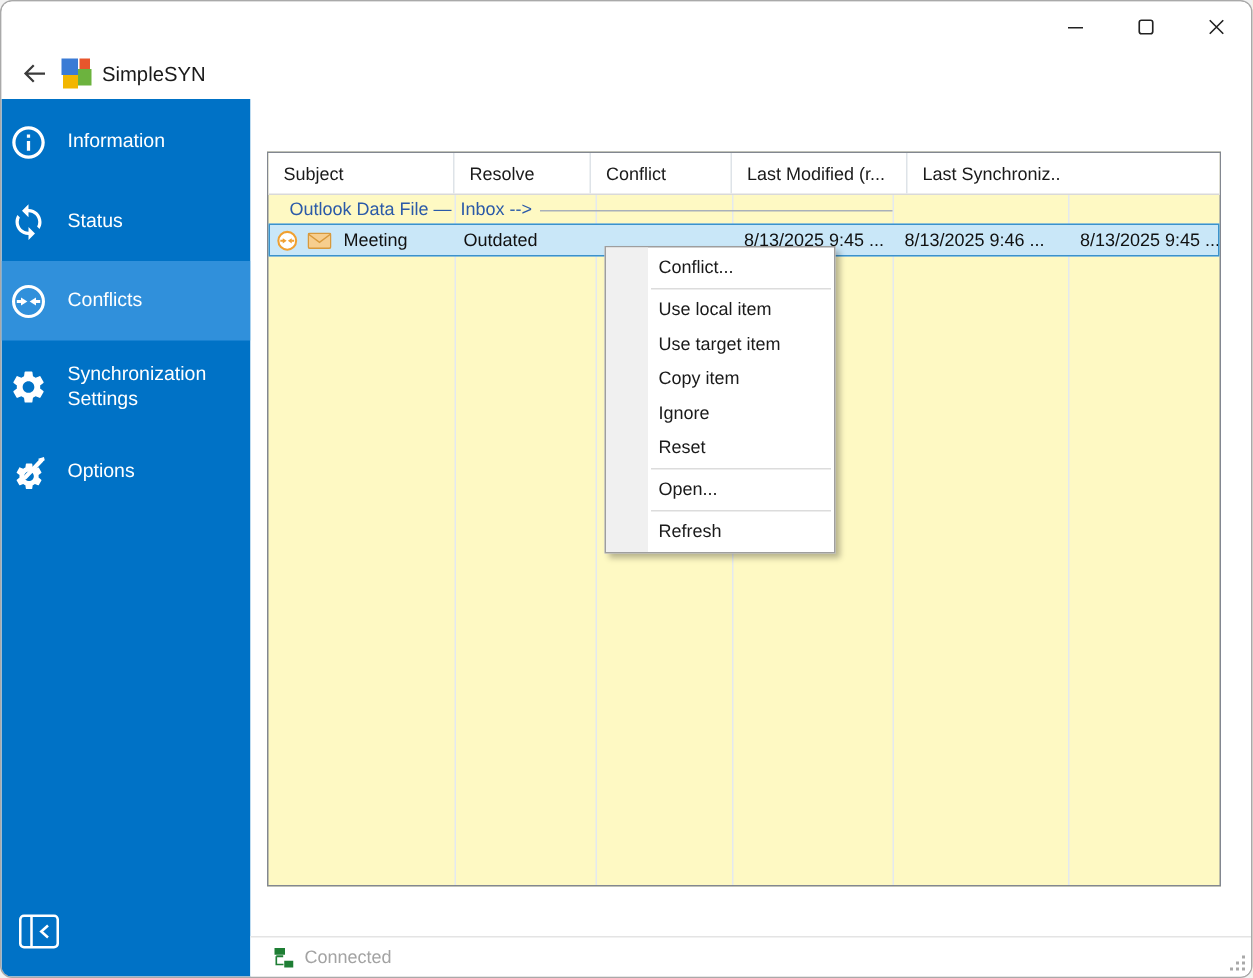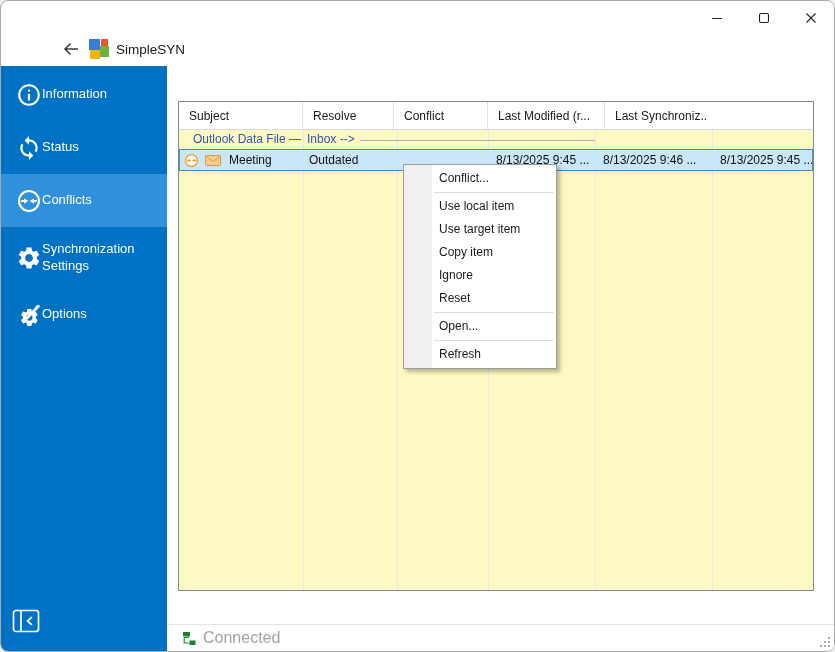--- a/index.html
+++ b/index.html
@@ -1,37 +1,37 @@
 <!DOCTYPE html>
 <html><head>
 <meta charset="utf-8">
 <style>
   * { margin:0; padding:0; box-sizing:border-box; }
   html,body { width:835px; height:652px; background:#F2F2F2; font-family:"Liberation Sans",sans-serif; }
   .window { position:absolute; left:0; top:0; width:835px; height:652px; background:#fff;
             border:1px solid #A9A9A9; border-radius:8px; overflow:hidden; }
 
   
-  .titlebar { position:absolute; top:0; left:0; right:0; height:65px; background:#fff;margin-left:48px; }
+  .titlebar { position:absolute; top:0; left:0; right:0; height:65px; background:#fff; }
   .win-controls { position:absolute; top:0; right:0; display:flex; }
   .win-btn { width:47px; height:33px; display:flex; align-items:center; justify-content:center;
              background:none; border:none; cursor:default; }
   .nav-row { position:absolute; left:10px; top:34px; height:28px; display:flex; align-items:center; }
   .back-btn { width:24px; height:24px; display:flex; align-items:center; justify-content:center; background:none; border:none; }
   .logo { position:relative; width:20px; height:20px; margin-left:6px; }
   .logo i { position:absolute; display:block; }
   .sq-orange { right:1px; top:0; width:7px; height:9px; background:#E8562C; z-index:1; }
   .sq-green  { right:0; bottom:2px; width:11px; height:11px; background:#6CB33E; z-index:2; }
   .sq-yellow { left:1px; bottom:0; width:10px; height:10px; background:#F2B600; z-index:3; }
   .sq-blue   { left:0; top:0; width:11px; height:11px; background:#3A7BD5; z-index:4; }
   .app-title { margin-left:7px; font-size:13.5px; color:#1A1A1A; }
 
   
   .sidebar { position:absolute; top:65px; left:0; width:166px; bottom:0; background:#0072C6; padding-top:2px; }
-  .side-item { display:flex; align-items:center; padding-left:15px; gap:0; color:#fff; }
+  .side-item { display:flex; align-items:center; padding-left:5px; gap:13px; color:#fff; }
   .side-item.selected { background:#3090DB; }
   .side-label { font-size:13px; line-height:1.25; width:106px; }
   .side-icon { width:26px; height:26px; flex:0 0 26px; }
   .collapse-btn { position:absolute; left:9px; bottom:13px; width:32px; height:32px; background:none; border:none; }
 
   
   .main { position:absolute; top:65px; left:166px; right:0; bottom:0; background:#fff; }
   .heading { position:absolute; left:12px; top:14px; font-size:12.5px; color:#0E7C0E; }
 
   .conflict-table { position:absolute; left:11px; top:35px; width:636px; height:490px;
@@ -60,21 +60,21 @@
   .context-menu { position:absolute; left:236px; top:98px; width:154px; background:#FFFFFF;
                   border:1px solid #9E9E9E; box-shadow:3px 3px 4px rgba(0,0,0,0.28);
                   padding:2px 0; z-index:10; }
   .menu-gutter { position:absolute; left:0; top:0; bottom:0; width:28px; background:#F0F0F0; }
   .menu-item { position:relative; height:23px; line-height:23px; padding-left:35px; font-size:12px; color:#1A1A1A; }
   .menu-sep { position:relative; height:1px; background:#DCDCDC; margin:2px 2px 2px 30px; }
 
   
   .statusbar { position:absolute; left:0; right:0; bottom:0; height:27px; background:#fff;
                border-top:1px solid #E4E4E4; display:flex; align-items:center; padding-left:14px; gap:7px; }
-  .status-text { font-size:16px; color:#A3A3A3; }
+  .status-text { font-size:12px; color:#A3A3A3; }
   .resize-grip { position:absolute; right:3px; bottom:3px; }
 </style>
 </head>
 <body>
 
 <div class="window">
 
   <div class="titlebar">
     <div class="win-controls">
       <button class="win-btn">

